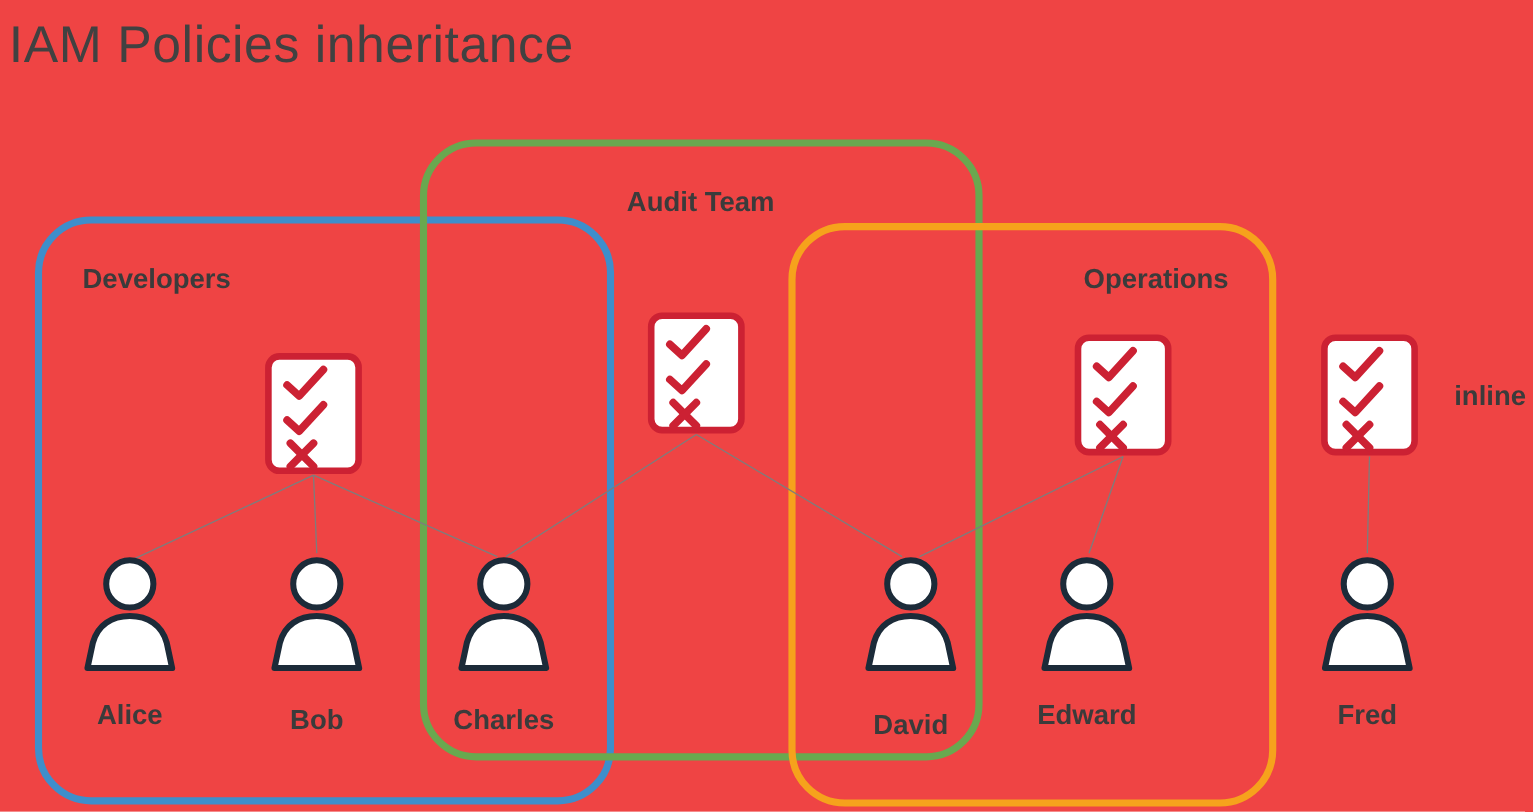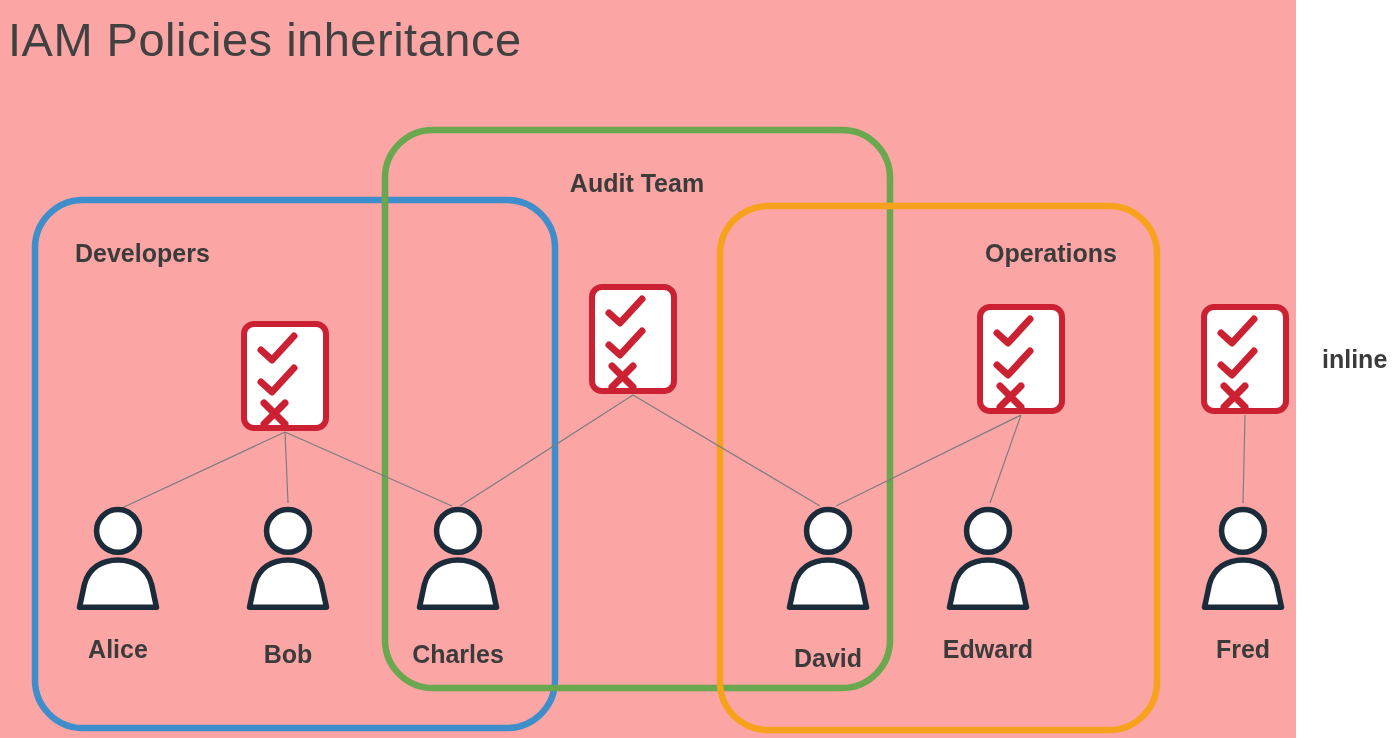--- a/index.html
+++ b/index.html
@@ -6,23 +6,23 @@
     margin: 0;
     padding: 0;
     background: #ffffff;
     width: 1394px;
     height: 738px;
     overflow: hidden;
     font-family: "Liberation Sans", sans-serif;
   }
   .canvas {
     position: relative;
-    width: 1296px;
+    width: 1394px;
     height: 738px;
-    background: #fca5a5;
+    background: #ef4444;
   }
   svg { display: block; }
   .page-title {
     fill: var(--title-gray, #414141);
     font-size: 47px;
     font-weight: 300;
     letter-spacing: 0.5px;
   }
   .group-outline {
     fill: none;

